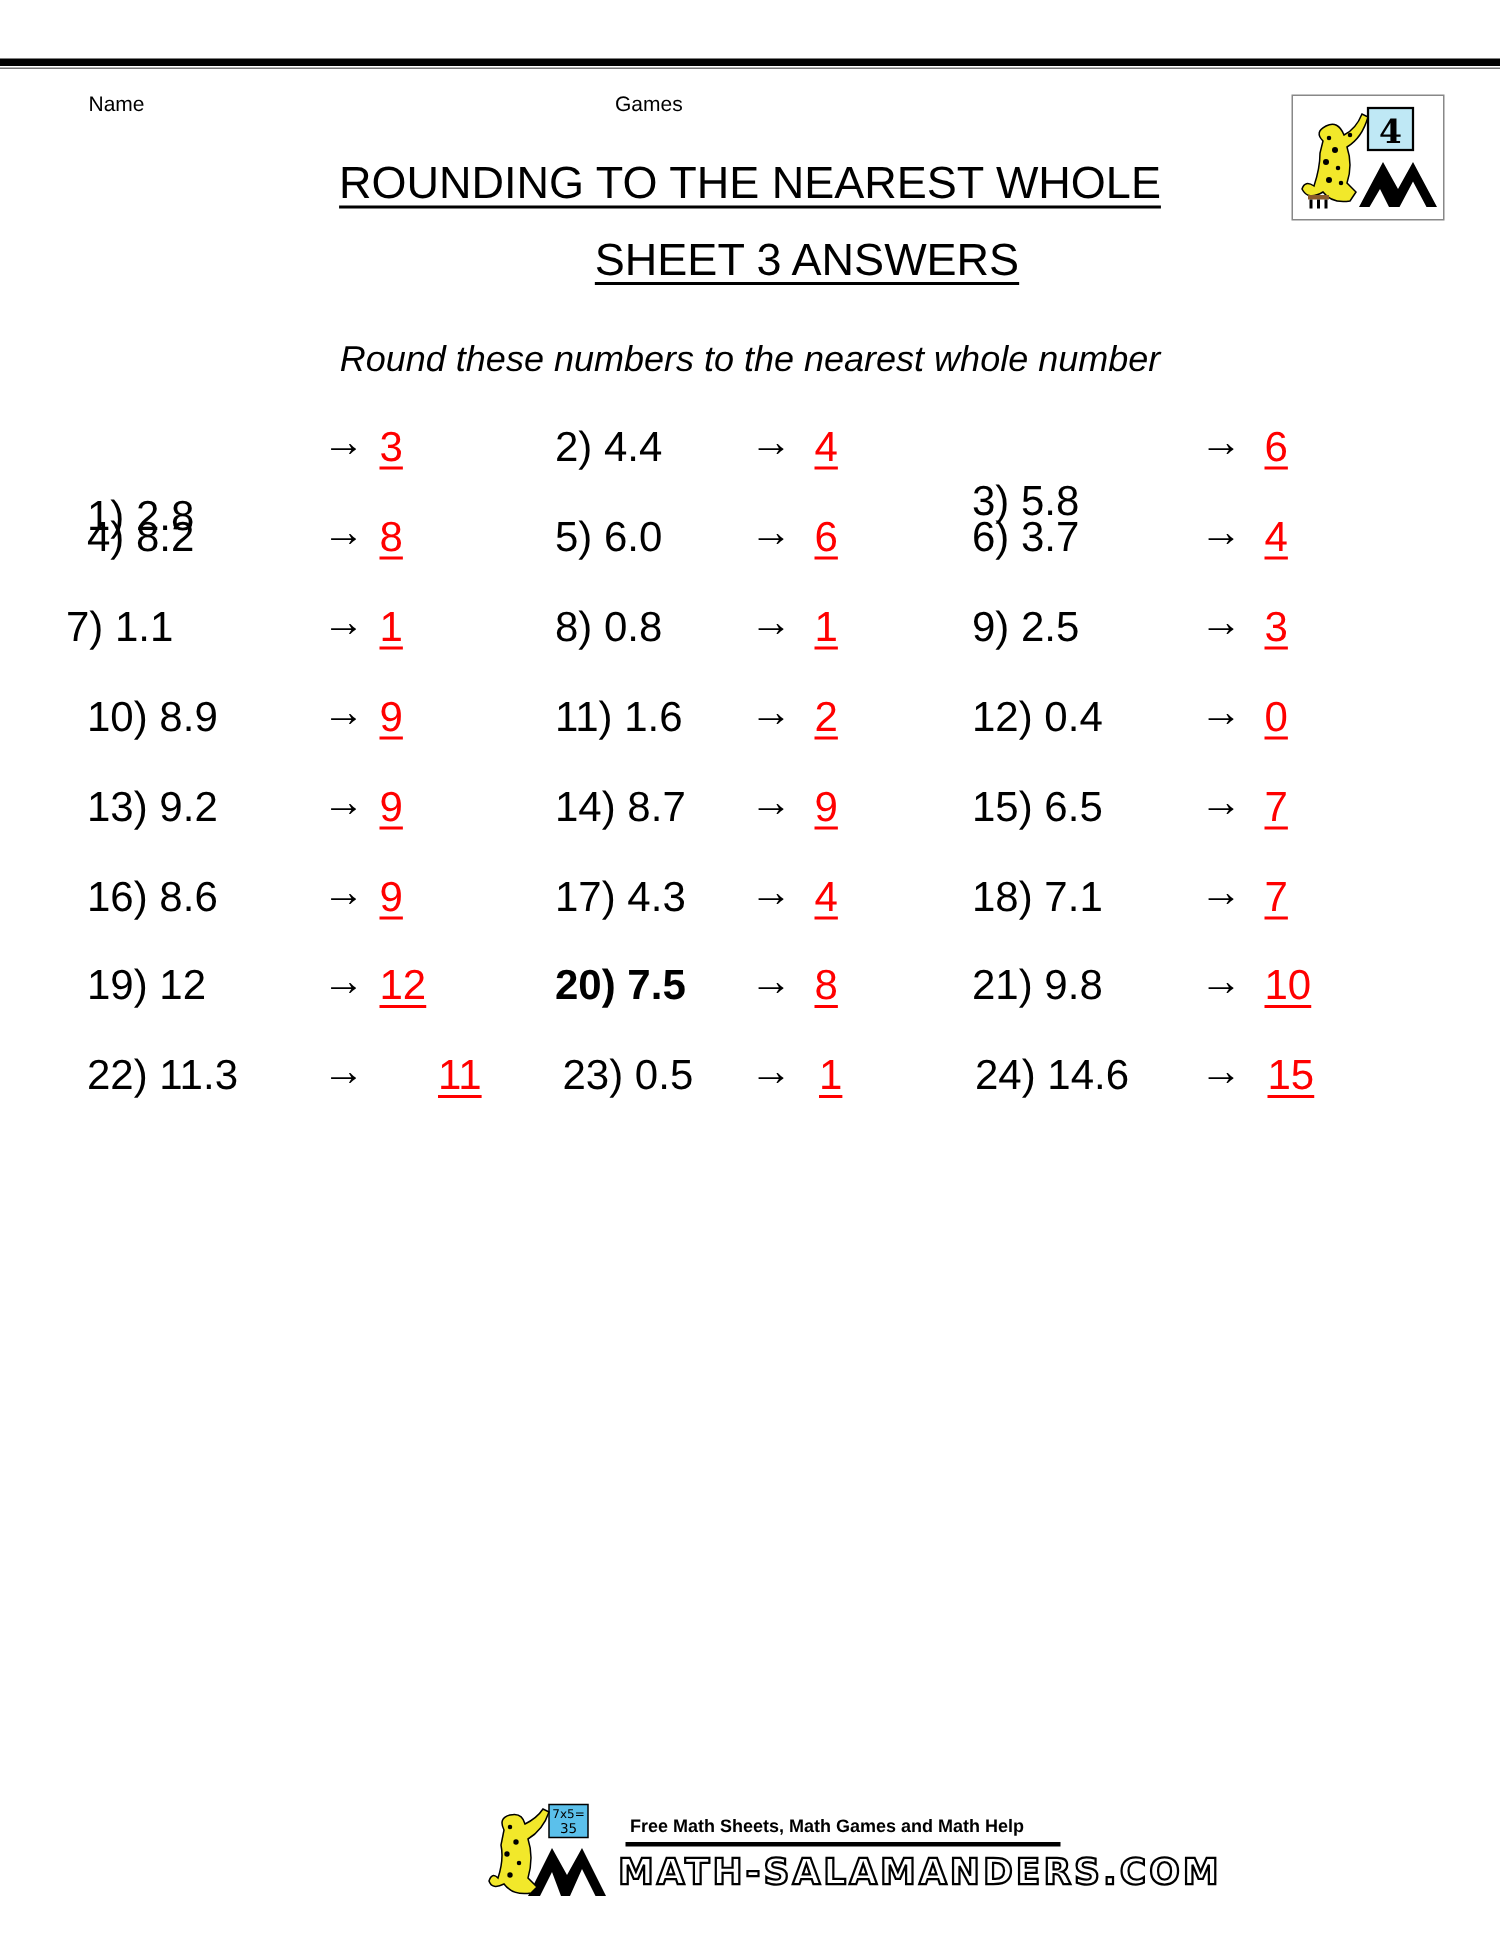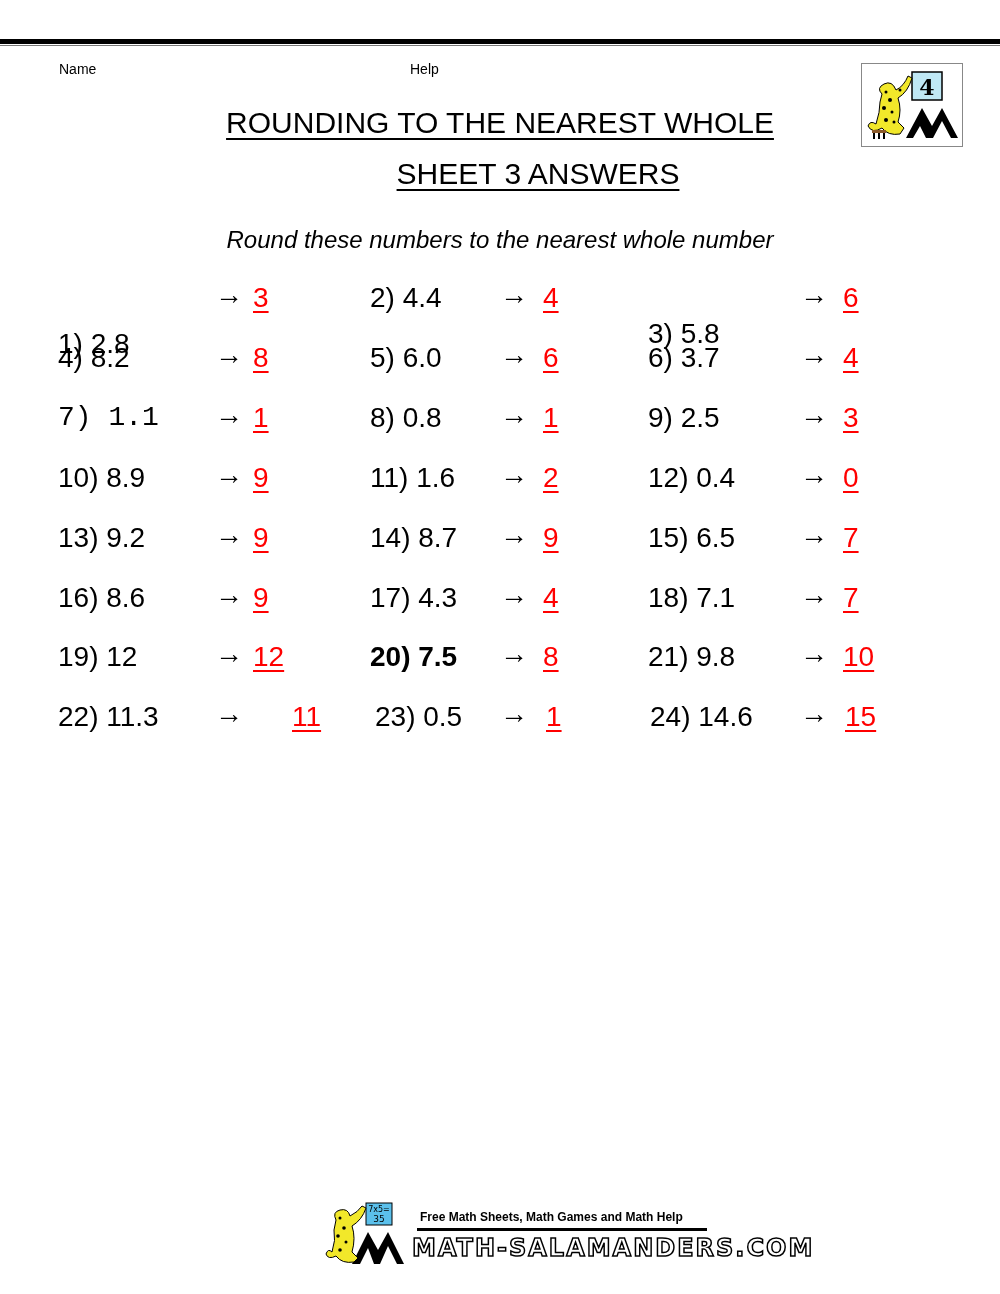--- a/index.html
+++ b/index.html
@@ -25,21 +25,21 @@
                   font-weight: bold; color: #fff; -webkit-text-stroke: 1.5px #000; white-space: nowrap;
                   font-family: "DejaVu Sans", sans-serif; }
 </style>
 </head>
 <body>
 
 <div class="topline1"></div>
 <div class="topline2"></div>
 
 <span class="label-small" style="left:59px;">Name</span>
-<span class="label-small" style="left:410px;">Help</span>
+<span class="label-small" style="left:410px;">Games</span>
 
 <div class="logo-box">
   <svg width="100" height="82" viewBox="0 0 100 82">
     <rect x="50" y="8" width="30" height="28" fill="#bfe8f5" stroke="#000" stroke-width="1.5"></rect>
     <text x="65" y="31" text-anchor="middle" font-size="22" font-weight="bold" font-family="DejaVu Serif, serif">4</text>
     <path d="M44 74 L60 44 L70 62 L80 44 L96 74 L89 74 L80 57 L71 74 L64 74 L58 62 L51 74 Z" fill="#000"></path>
     <path d="M20 30 Q14 24 22 20 Q30 16 34 26 Q42 22 46 12 L50 14 Q46 28 36 34 Q40 46 36 58 L42 64 L38 70 Q26 72 20 64 Q10 70 6 62 Q8 56 14 60 Q18 48 18 38 Z" fill="#f2e82a" stroke="#000" stroke-width="1"></path>
     <circle cx="24" cy="28" r="1.5" fill="#000"></circle>
       <circle cx="28" cy="36" r="2" fill="#000"></circle>
     <circle cx="22" cy="44" r="2" fill="#000"></circle>
@@ -71,21 +71,21 @@
     <span class="ans" style="left: 843px; top: 282px;">6</span>
     <span class="q" style="left: 58px; top: 342px;">4) 8.2</span>
     <span class="arrow" style="left: 215px; top: 339px;">→</span>
     <span class="ans" style="left: 253px; top: 342px;">8</span>
     <span class="q" style="left: 370px; top: 342px;">5) 6.0</span>
     <span class="arrow" style="left: 500px; top: 339px;">→</span>
     <span class="ans" style="left: 543px; top: 342px;">6</span>
     <span class="q" style="left: 648px; top: 342px;">6) 3.7</span>
     <span class="arrow" style="left: 800px; top: 339px;">→</span>
     <span class="ans" style="left: 843px; top: 342px;">4</span>
-    <span class="q" style="left: 58px; top: 402px; font-family: Liberation Mono, monospace;">7) 1.1</span>
+    <span class="q" style="left: 44px; top: 402px;">7) 1.1</span>
     <span class="arrow" style="left: 215px; top: 399px;">→</span>
     <span class="ans" style="left: 253px; top: 402px;">1</span>
     <span class="q" style="left: 370px; top: 402px;">8) 0.8</span>
     <span class="arrow" style="left: 500px; top: 399px;">→</span>
     <span class="ans" style="left: 543px; top: 402px;">1</span>
     <span class="q" style="left: 648px; top: 402px;">9) 2.5</span>
     <span class="arrow" style="left: 800px; top: 399px;">→</span>
     <span class="ans" style="left: 843px; top: 402px;">3</span>
     <span class="q" style="left: 58px; top: 462px;">10) 8.9</span>
     <span class="arrow" style="left: 215px; top: 459px;">→</span>

